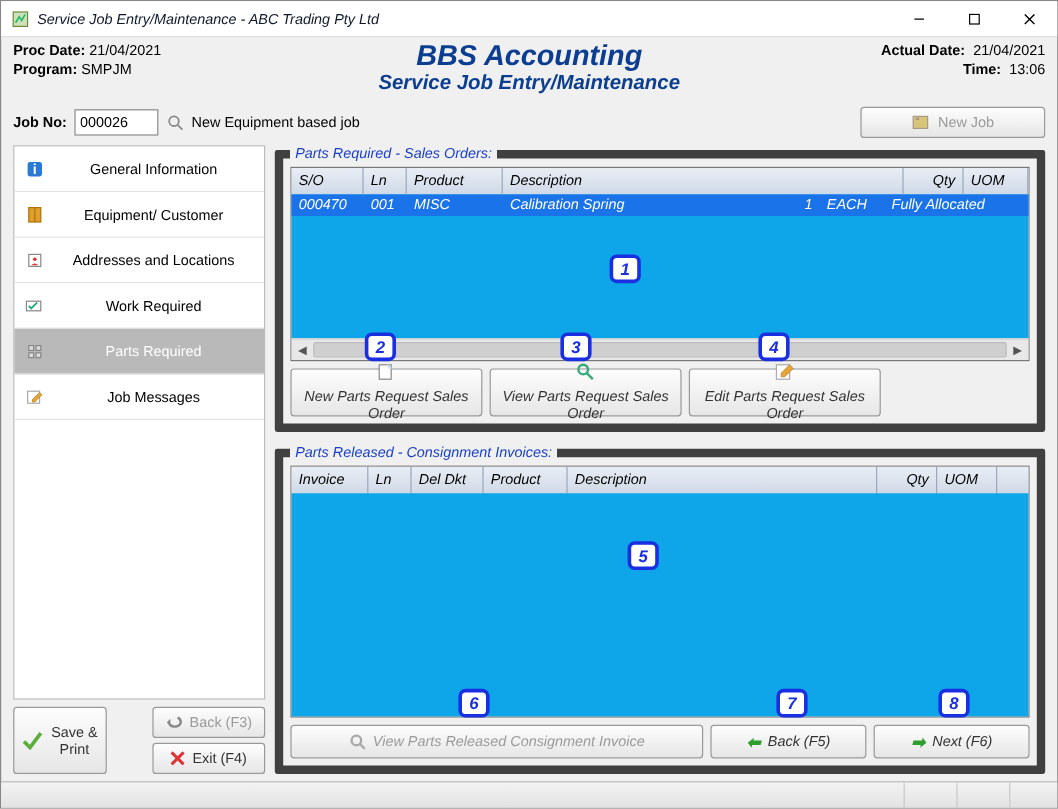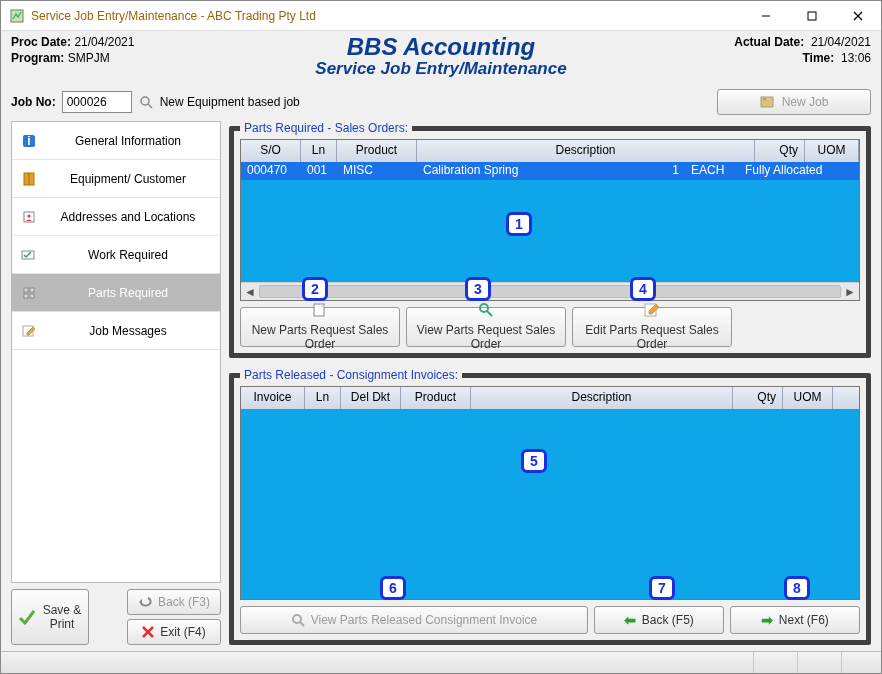--- a/index.html
+++ b/index.html
@@ -1,19 +1,19 @@
 <!DOCTYPE html>
 <html><head>
 <meta charset="utf-8">
 <style>
   * { box-sizing: border-box; font-family: "Segoe UI", Tahoma, sans-serif; font-size: 12px; }
   html, body { margin:0; padding:0; background:#fff; }
   .window { width:882px; height:674px; border:1px solid #888; background:#f0f0f0; display:flex; flex-direction:column; }
   .titlebar { height:30px; background:#fff; display:flex; align-items:center; padding:0 0 0 8px; border-bottom:1px solid #ddd; }
-  .titlebar .title { flex:1; color:#a16207; font-size:12px; }
+  .titlebar .title { flex:1; color:#0f172a; font-size:12px;font-style:italic; }
   .titlebar .icon { width:16px; height:16px; margin-right:6px; display:inline-flex; align-items:center; justify-content:center; }
   .winbtns { display:flex; }
   .winbtn { width:46px; height:30px; display:flex; align-items:center; justify-content:center; color:#000; }
   .client { flex:1; padding:4px 10px 6px 10px; display:flex; flex-direction:column; }
   .inforow { display:flex; align-items:flex-start; }
   .infoleft { width:200px; }
   .infoleft div, .inforight div { margin-bottom:2px; }
   .infoheader { flex:1; text-align:center; }
   .infoheader .big { color:#0b3d91; font-size:24px; font-weight:bold; font-style:italic; line-height:1;text-align:center; }
   .infoheader .sub { color:#0b3d91; font-size:17px; font-weight:bold; font-style:italic; }
@@ -30,25 +30,25 @@
   .tab .ticon { width:18px; height:18px; margin-right:6px; display:inline-flex; align-items:center; justify-content:center; }
   .tab.selected { background:#b9b9b9; color:#fff; }
   .tab .lbltext { flex:1; text-align:center; }
   .footbtns { display:flex; gap:6px; }
   .btn { background:linear-gradient(#fdfdfd,#e6e6e6); border:1px solid #999; border-radius:3px; display:flex; align-items:center; justify-content:center; gap:6px; color:#333; padding:4px 6px; }
   .btn.disabled { color:#9a9a9a; }
   .saveprint { width:86px; height:56px; flex-direction:row; }
   .thinbtn { width:94px; height:26px;margin-left:32px; }
   .thinbtncol { display:flex; flex-direction:column; gap:4px; }
   .main { flex:1; display:flex; flex-direction:column; gap:10px; min-width:0; }
-  fieldset.group { border:5px solid #404040; border-radius:2px; padding:4px 6px 6px 6px; margin:0; position:relative; }
+  fieldset.group { border:7px solid #404040; border-radius:2px; padding:4px 6px 6px 6px; margin:0; position:relative;font-style:italic; }
   fieldset.group > legend { color:#1a3fc4; padding:0 4px; font-size:12px; }
   .grid { border:1px solid #777; background:#fff; }
   .ghead { display:flex; background:linear-gradient(#e9eef5,#cfd9e7); height:22px; }
-  .gh { border-right:1px solid #9aa7bb; padding:3px 6px; color:#000; overflow:hidden; white-space:nowrap;text-align:center; }
+  .gh { border-right:1px solid #9aa7bb; padding:3px 6px; color:#000; overflow:hidden; white-space:nowrap; }
   .gridbody { background:#0ea5e9; }
   .grow { display:flex; height:18px; }
   .gc { padding:1px 6px; overflow:hidden; white-space:nowrap; }
   .grow.sel { background:#1a73e8; color:#fff; }
   .scrollbar { height:18px; background:#e8e8e8; border-top:1px solid #ccc; display:flex; align-items:center; position:relative; }
   .scrollbar .arrow { width:18px; height:18px; display:flex; align-items:center; justify-content:center; color:#555; }
   .scrollbar .thumb { position:absolute; left:18px; right:18px; top:2px; bottom:2px; background:#cfcfcf; border:1px solid #bbb; border-radius:2px; }
   .btnrow { display:flex; gap:6px; margin-top:6px; }
   .midbtn { width:160px; height:40px; flex-direction:column; text-align:center; line-height:1.15; }
   .midbtn .mbl { text-align:center; }

